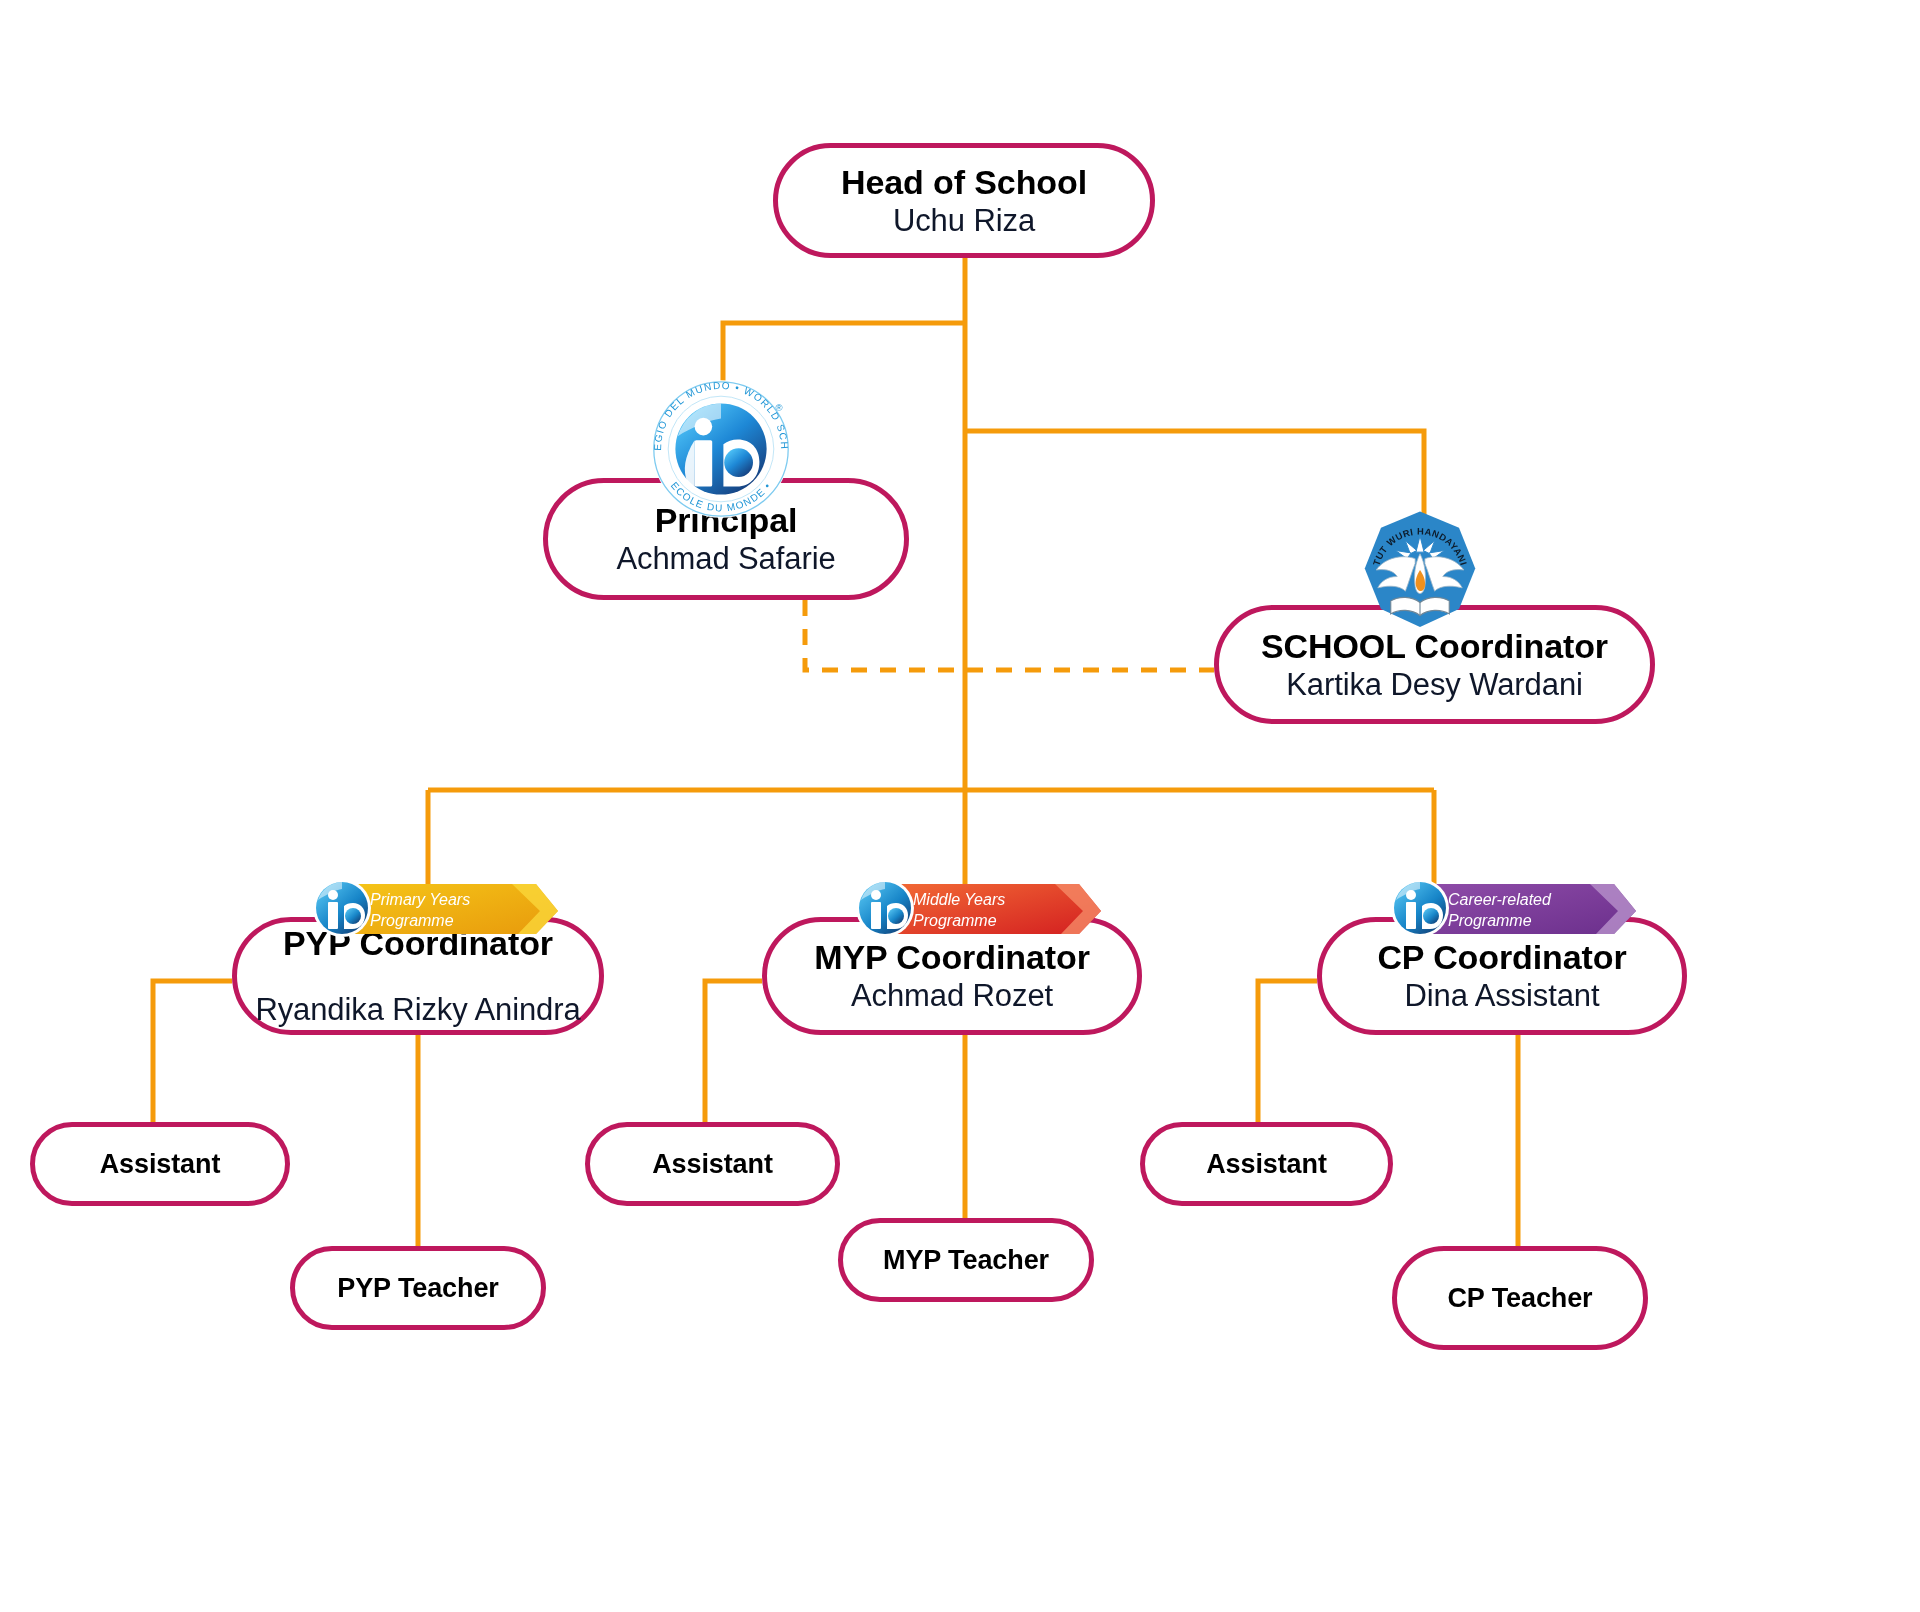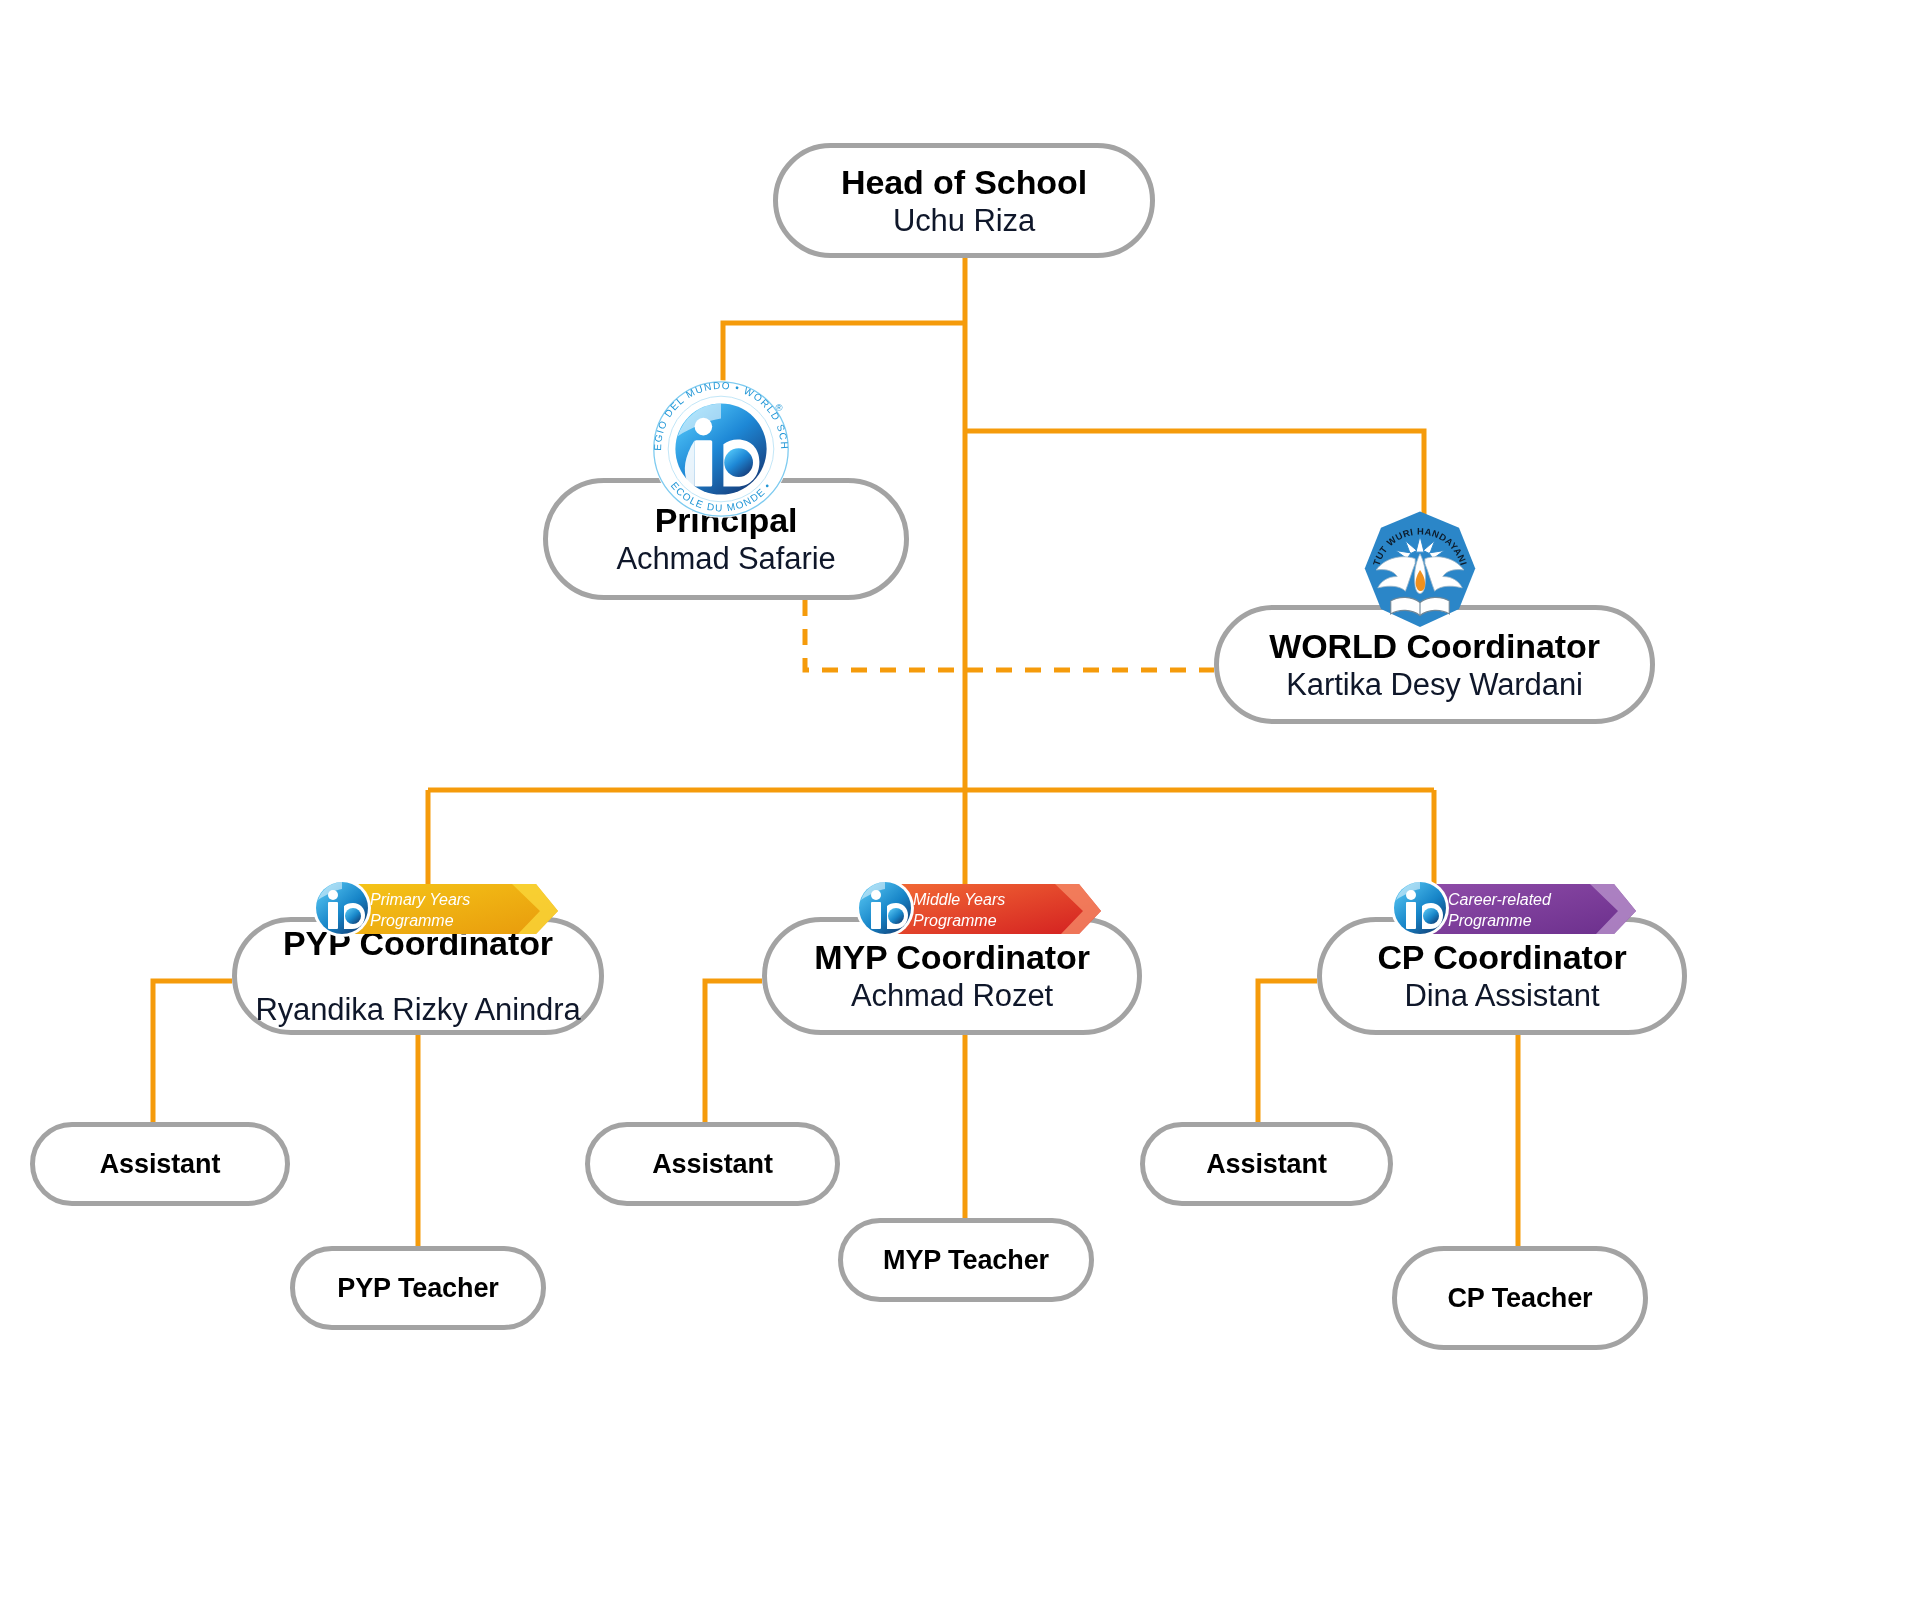--- a/index.html
+++ b/index.html
@@ -22,21 +22,21 @@
     left: 0;
     top: 0;
     width: 1920px;
     height: 1612px;
     pointer-events: none;
   }
   .node {
     position: absolute;
     box-sizing: border-box;
     background: #ffffff;
-    border: 5px solid #a3a3a3;
+    border: 5px solid #be185d;
     border-radius: 999px;
     display: flex;
     flex-direction: column;
     align-items: center;
     justify-content: center;
     text-align: center;
     z-index: 5;
   }
   .node-title {
     font-weight: bold;
@@ -178,21 +178,21 @@
 
       <path d="M80,60 C74,72 72,86 74,100 C76,112 84,112 86,100 C88,86 86,72 80,60 Z" fill="#ffffff" stroke="#9fb6c8" stroke-width="1"></path>
       <path d="M80,80 C75,88 73,96 76,102 C79,108 85,107 86,100 C87,92 84,86 80,80 Z" fill="#F0911E"></path>
 
       <path d="M80,120 C70,112 54,112 44,118 L44,134 C54,128 70,128 80,136 C90,128 106,128 116,134 L116,118 C106,112 90,112 80,120 Z" fill="#ffffff" stroke="#6f8798" stroke-width="1.4"></path>
       <path d="M80,120 L80,136" stroke="#6f8798" stroke-width="1.4" fill="none"></path>
     </svg>
   </div>
 
   <div class="node two-line" style="left:1214px; top:605px; width:441px; height:119px;">
-    <div class="node-title">WORLD Coordinator</div>
+    <div class="node-title">SCHOOL Coordinator</div>
     <div class="node-subtitle">Kartika Desy Wardani</div>
   </div>
 
   <div class="prog-badge" style="left:312px; top:876px;">
     <svg class="badge-svg" viewBox="0 0 250 64" width="250" height="64">
       <defs>
         <linearGradient id="pypg" x1="0" y1="0" x2="1" y2="1">
           <stop offset="0%" stop-color="#F5C518"></stop>
           <stop offset="100%" stop-color="#E89A0C"></stop>
         </linearGradient>

